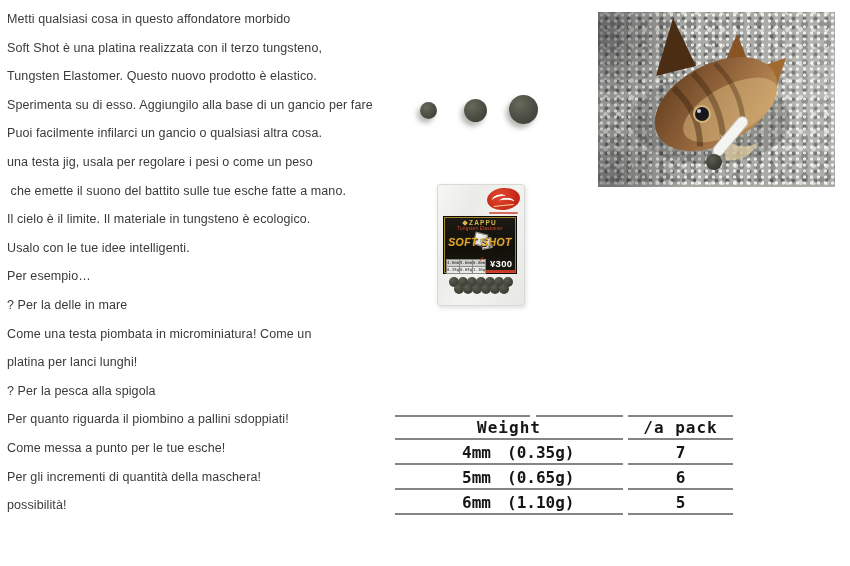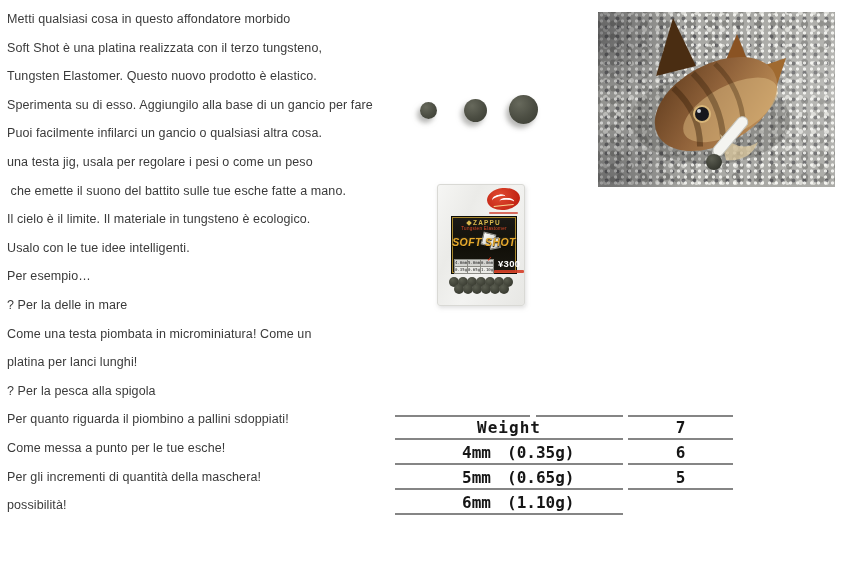--- a/index.html
+++ b/index.html
@@ -27,21 +27,21 @@
     background:linear-gradient(115deg,#f6f6f4 0%,#ebebe8 30%,#f3f3f1 55%,#e7e7e4 100%);
     box-shadow:1px 2px 4px rgba(160,160,160,.35);}
   .sticker{position:absolute;left:50px;top:4px;width:33px;height:22px;border-radius:50%;
     background:radial-gradient(circle at 40% 35%, #e04a30, #c32414 75%);transform:rotate(-6deg);}
   .sticker .sq1,.sticker .sq2{position:absolute;border-top:2px solid #fff;border-radius:60%;}
   .sticker .sq1{left:5px;top:6px;width:14px;height:6px;transform:rotate(-10deg);}
   .sticker .sq2{left:12px;top:10px;width:15px;height:6px;transform:rotate(8deg);}
   .sticker .sq3{position:absolute;left:6px;bottom:4px;width:20px;height:1.5px;background:rgba(255,235,160,.9);}
   .sticker-note{position:absolute;left:52px;top:28px;width:29px;height:2px;background:rgba(205,60,45,.75);border-radius:1px;}
 
-  .label{position:absolute;left:14px;top:32px;width:66px;height:58px;
+  .label{position:absolute;left:6px;top:32px;width:74px;height:58px;
     background:linear-gradient(180deg,#1c1a16,#121009 55%,#1a1812);
     box-shadow:inset 0 0 0 1px #0c0b08, inset 0 0 0 2px #a8872c;}
   .brand-row{display:flex;justify-content:center;align-items:center;margin-top:3px;height:7px;}
   .brand-diamond{width:4px;height:4px;background:#d9b94e;transform:rotate(45deg);margin-right:2px;}
   .brand{color:#d9b94e;font-size:6.5px;font-weight:bold;letter-spacing:1.2px;line-height:7px;}
   .material{color:#e04a28;font-size:4.5px;text-align:center;line-height:5px;letter-spacing:.3px;}
   .name-wrap{position:relative;height:18px;margin-top:2px;}
   .cube{position:absolute;background:linear-gradient(135deg,#fdfdfb,#cfcfca);border:0.5px solid #9a9a94;}
   .cube.c1{left:31px;top:0px;width:11px;height:11px;transform:rotate(14deg);}
   .cube.c2{left:38px;top:5px;width:9px;height:9px;transform:rotate(-12deg);}
@@ -238,20 +238,23 @@
       <span class="wt">(0.65g)</span>
     </div>
     <div class="spec-row">
       <span class="sz">6mm</span>
       <span class="wt">(1.10g)</span>
     </div>
   </div>
 
   <div class="spec spec-right">
     <div class="topline tlc"></div>
+    <div class="spec-row hdr">
+      <span>/a pack</span>
+    </div>
     <div class="spec-row">
       <span>7</span>
     </div>
     <div class="spec-row">
       <span>6</span>
     </div>
     <div class="spec-row">
       <span>5</span>
     </div>
   </div>

